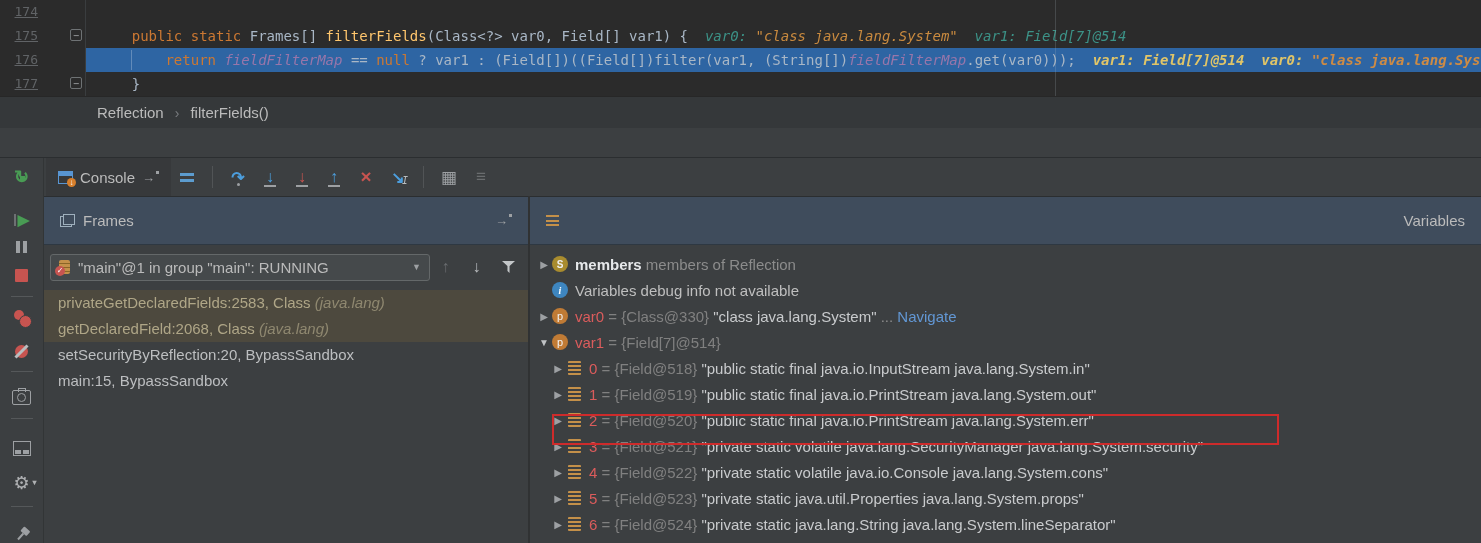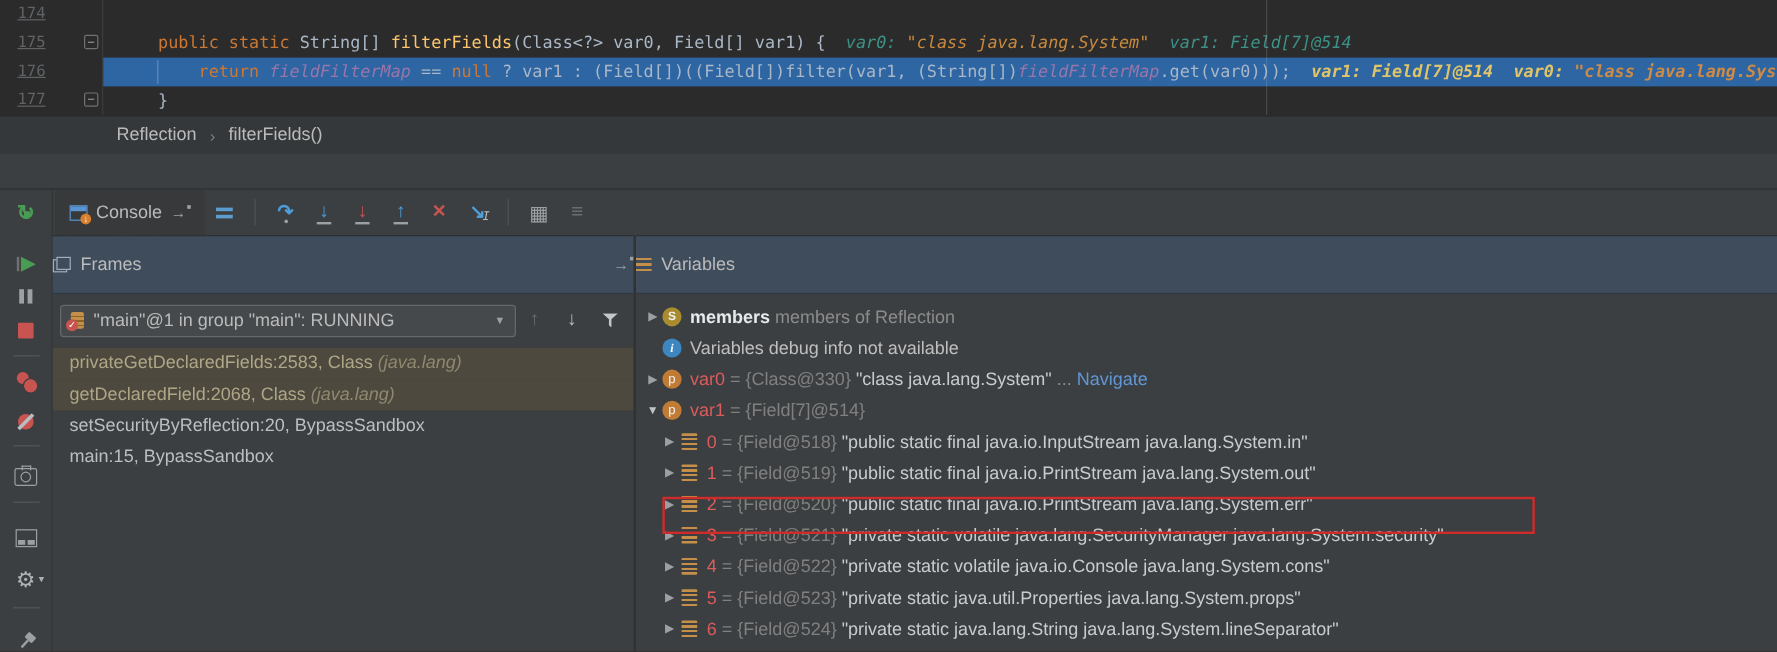--- a/index.html
+++ b/index.html
@@ -91,21 +91,21 @@
   .layout{margin-top:22px;position:relative;width:16px;height:13px;border:1px solid #9DA0A3;}
   .layout i{position:absolute;left:1px;bottom:1px;width:6px;height:4px;background:#9DA0A3;box-shadow:8px 0 0 #9DA0A3;}
   .gear{margin-top:18px;position:relative;color:#AFB1B3;font-size:18px;line-height:18px;}
   .gear b{position:absolute;right:-7px;bottom:0;color:#AFB1B3;font-size:8px;}
   .pin{margin-top:20px;position:relative;width:16px;height:16px;transform:rotate(42deg);}
   .pin i{position:absolute;left:4px;top:0;width:8px;height:6px;background:#9DA0A3;border-radius:1px;}
   .pin b{position:absolute;left:7px;top:6px;width:2px;height:8px;background:#9DA0A3;}
 
   
   .panel-head{height:48px;background:#3F4C5C;border-bottom:1px solid #2E3842;display:flex;align-items:center;
-              padding:0 0;gap:8px;box-sizing:border-box;}
+              padding:0 16px;gap:8px;box-sizing:border-box;justify-content:space-between;}
   .frames-panel{position:absolute;left:44px;top:196px;width:484px;bottom:0;background:#3C3F41;border-top:1px solid #2B2E30;box-sizing:border-box;}
   .frames-ico{position:relative;width:15px;height:13px;}
   .frames-ico i{position:absolute;left:0;top:2px;width:10px;height:9px;border:1px solid #9FB0BD;}
   .frames-ico b{position:absolute;right:0;top:0;width:10px;height:9px;border:1px solid #9FB0BD;background:#3F4C5C;}
   .head-spacer{flex:1;}
   .frames-controls{height:44px;display:flex;align-items:center;padding-left:6px;}
   .thread-dd{width:380px;height:27px;background:#45494B;border:1px solid #646869;border-radius:3px;display:flex;
              align-items:center;padding:0 8px;gap:8px;box-sizing:border-box;}
   .thread-ico{position:relative;width:11px;height:14px;flex:none;
               background:repeating-linear-gradient(to bottom,#C49049 0 3px,#8a6526 3px 4px);border-radius:2px;}
@@ -158,21 +158,21 @@
       <div class="gutter">
         <span class="lnum">174</span>
       </div>
       <div class="codebody"></div>
     </div>
     <div class="eline">
       <div class="gutter">
         <span class="lnum">175</span>
         <span class="fold">−</span>
       </div>
-      <div class="codebody"><span class="kw">    public static </span><span>String[] </span><span class="method">filterFields</span><span>(Class&lt;?&gt; var0, Field[] var1) { </span><span class="hintT"> var0: </span><span class="hintO">"class java.lang.System"</span><span class="hintT">  var1: Field[7]@514</span></div>
+      <div class="codebody"><span class="kw">    public static </span><span>Frames[] </span><span class="method">filterFields</span><span>(Class&lt;?&gt; var0, Field[] var1) { </span><span class="hintT"> var0: </span><span class="hintO">"class java.lang.System"</span><span class="hintT">  var1: Field[7]@514</span></div>
     </div>
     <div class="eline exec">
       <div class="gutter">
         <span class="lnum">176</span>
       </div>
       <div class="codebody"><span class="kw">        return </span><span class="fieldtok">fieldFilterMap </span><span>== </span><span class="kw">null</span><span> ? var1 : (Field[])((Field[])filter(var1, (String[])</span><span class="fieldtok">fieldFilterMap</span><span>.get(var0)));</span><span class="hintY">  var1: Field[7]@514  var0: </span><span class="hintY2">"class java.lang.System"</span></div>
     </div>
     <div class="eline">
       <div class="gutter">
         <span class="lnum">177</span>

